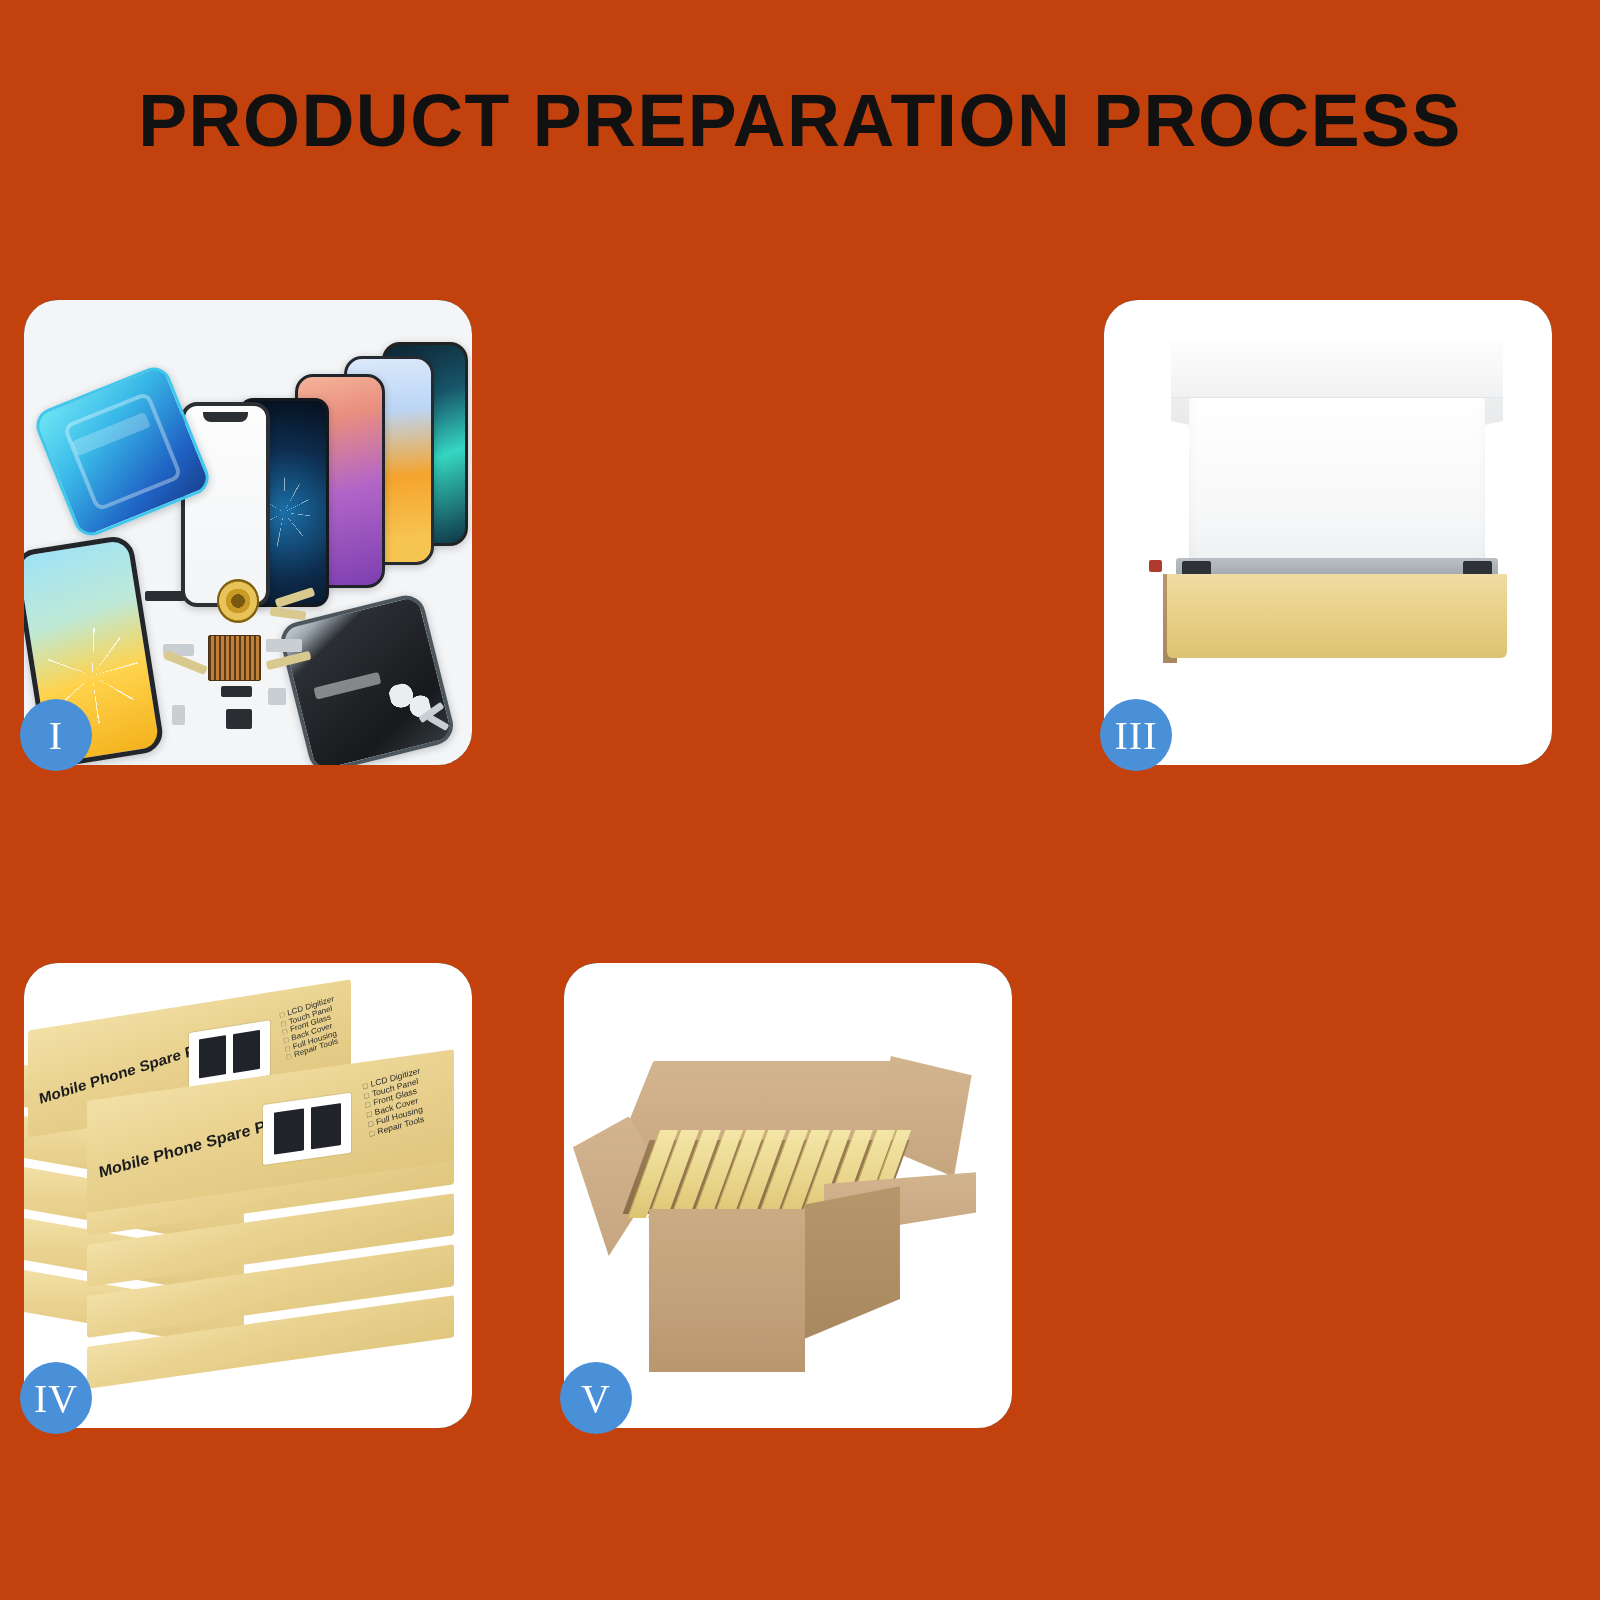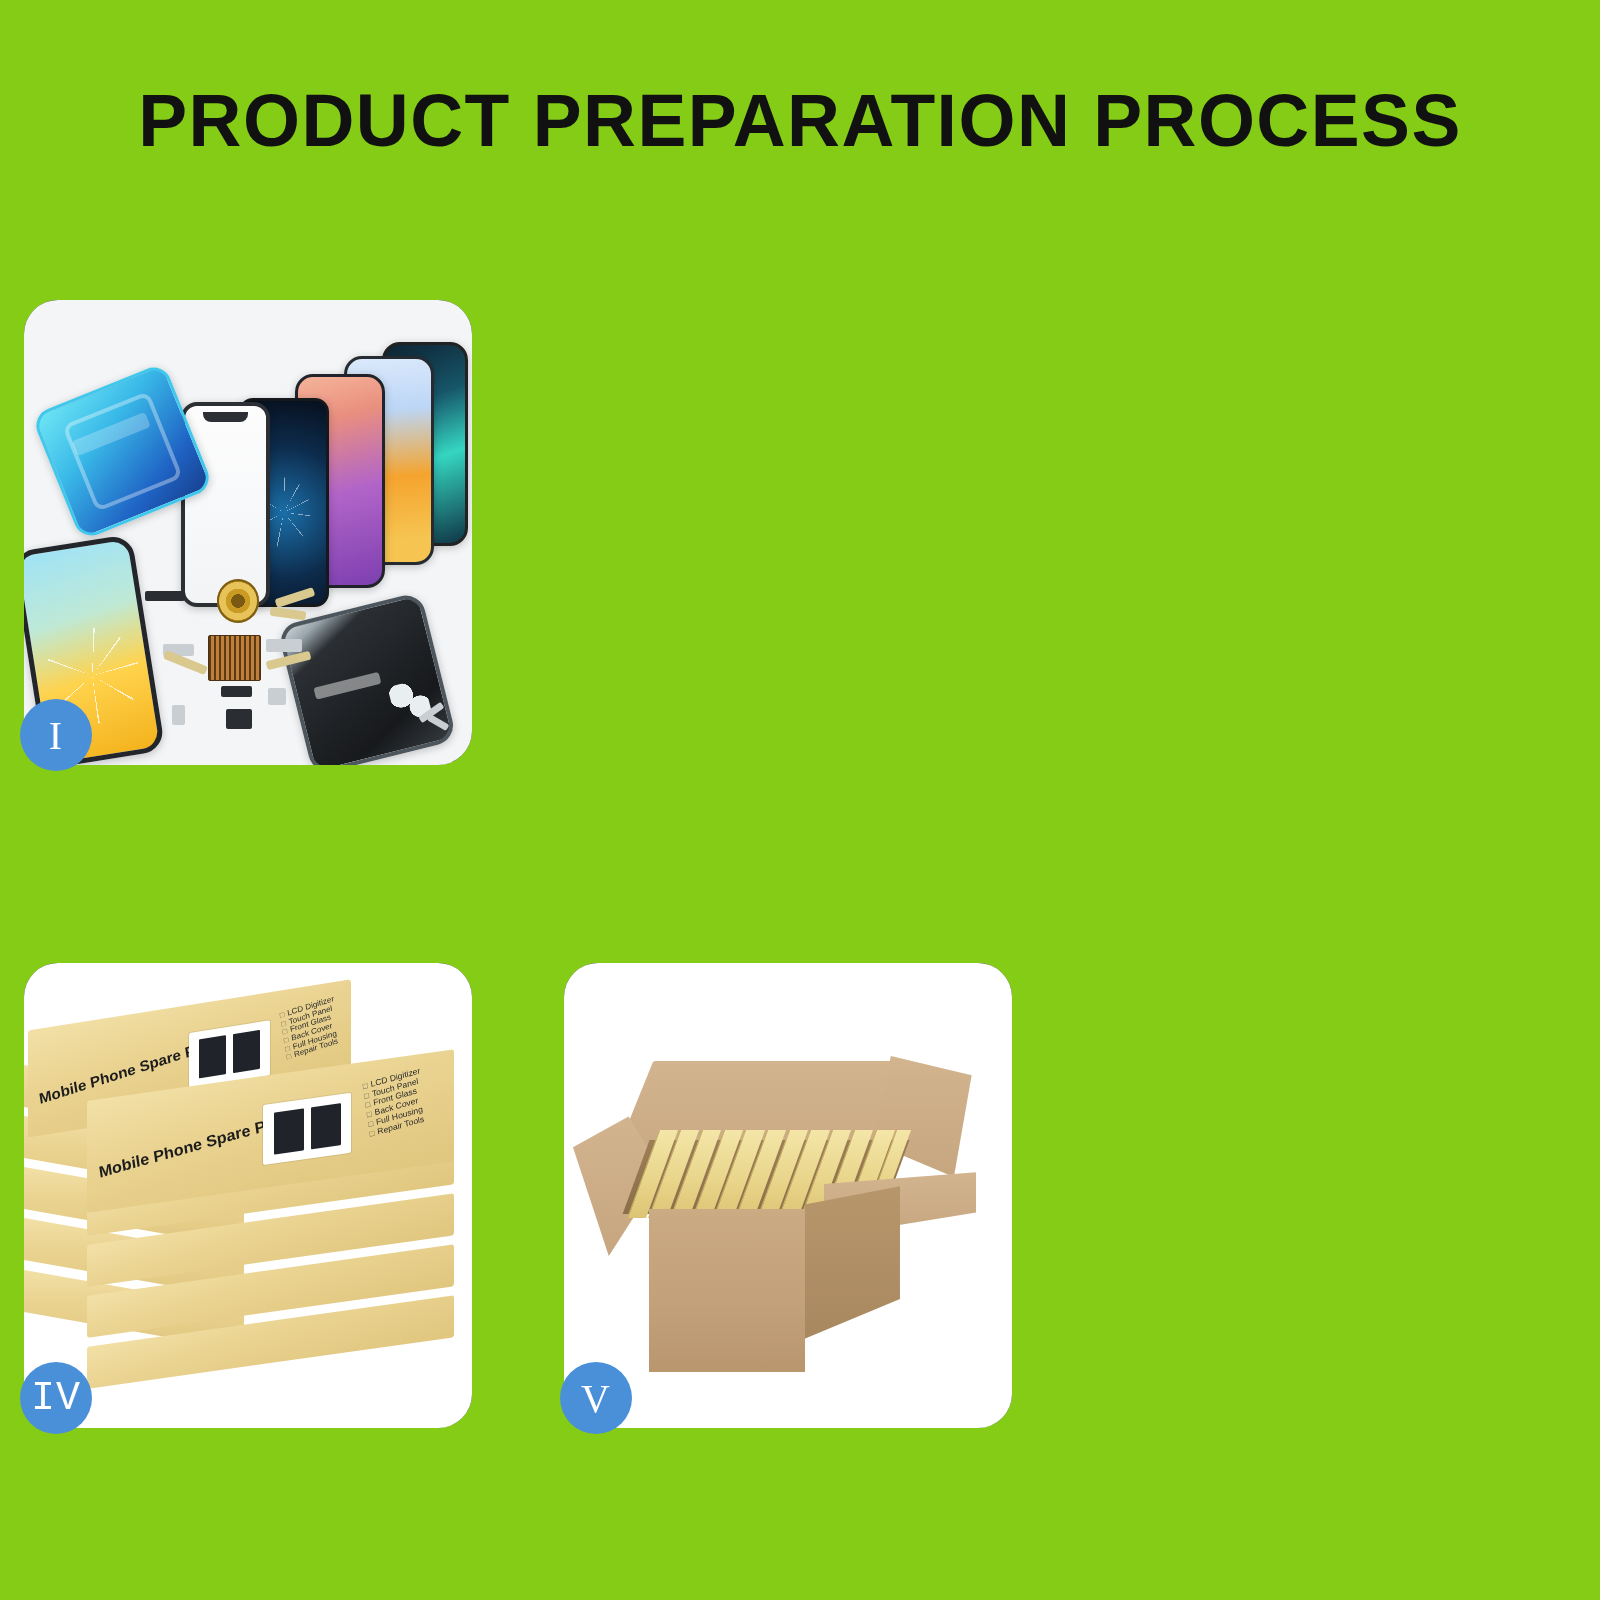--- a/index.html
+++ b/index.html
@@ -2,21 +2,21 @@
 <html><head>
 <meta charset="utf-8">
 <style>
   * { box-sizing: border-box; margin: 0; padding: 0; }
   html, body {
     width: 1600px; height: 1600px;
     background: #ffffff;
     font-family: "Liberation Sans", sans-serif;
     overflow: hidden;
   }
-  .page { position: relative; width: 1600px; height: 1600px; background: #84cc16; }
+  .page { position: relative; width: 1600px; height: 1600px; background: #c2410c; }
 
   
   .header { position: absolute; left: 0; top: 0; width: 1600px; text-align: center; }
   .title {
     font-family: "Liberation Sans", sans-serif;
     font-size: 74px; font-weight: 700; letter-spacing: 1.5px;
     color: #111111; line-height: 1.0; margin-top: 84px;
     transform: scaleX(0.99);
   }
   .subtitle {
@@ -382,20 +382,35 @@
           <div class="flex-cable" style="left:31%; top:77%; width:10%; height:1.9%; transform:rotate(22deg);"></div>
           <div class="flex-cable" style="left:54%; top:76.5%; width:10%; height:1.9%; transform:rotate(-14deg);"></div>
           <div class="chip light" style="left:88%; top:88%; width:6%; height:1.6%; transform:rotate(-35deg);"></div>
           <div class="chip light" style="left:90%; top:90%; width:5%; height:1.6%; transform:rotate(30deg);"></div>
         </div>
       </div>
       <div class="badge" style="left:-12px; bottom:-14px;">I</div>
     </div>
 
 
+    <div class="panel" style="left:1104px; top:300px; width:448px; height:465px;">
+      <div class="clip">
+        <div class="scene" style="background:#ffffff;">
+          <div class="p3-lidflapL"></div>
+          <div class="p3-lidflapR"></div>
+          <div class="p3-lid"></div>
+          <div class="p3-inner"></div>
+          <div class="p3-panelin bubble"></div>
+          <div class="p3-red"></div>
+          <div class="p3-trayL kraft-side"></div>
+          <div class="p3-tray"></div>
+        </div>
+      </div>
+      <div class="badge" style="left:-12px; bottom:-14px;">III</div>
+    </div>
 
     <div class="panel" style="left:24px; top:963px; width:448px; height:465px;">
       <div class="clip">
         <div class="scene" style="background:#ffffff;">
 
           <div class="ybox" style="left:-1%; top:26%; width:50%; height:9%; transform:skewY(10deg);">
               <div class="top"></div>
             </div>
           <div class="ybox" style="left:-1%; top:37%; width:50%; height:9%; transform:skewY(10deg);">
               <div class="top"></div>
@@ -452,21 +467,21 @@
               <span class="li">Touch Panel</span>
               <span class="li">Front Glass</span>
               <span class="li">Back Cover</span>
               <span class="li">Full Housing</span>
               <span class="li">Repair Tools</span>
             </div>
           </div>
 
         </div>
       </div>
-      <div class="badge" style="left:-12px; bottom:-14px;font-family:Liberation Mono, monospace;">IV</div>
+      <div class="badge" style="left:-12px; bottom:-14px;">IV</div>
     </div>
 
     <div class="panel" style="left:564px; top:963px; width:448px; height:465px;">
       <div class="clip">
         <div class="scene" style="background:#ffffff;">
 
           <div class="p5-flapback kraft-flap"></div>
           <div class="p5-flapleft kraft-flap"></div>
           <div class="p5-flapright kraft-flap"></div>
 

